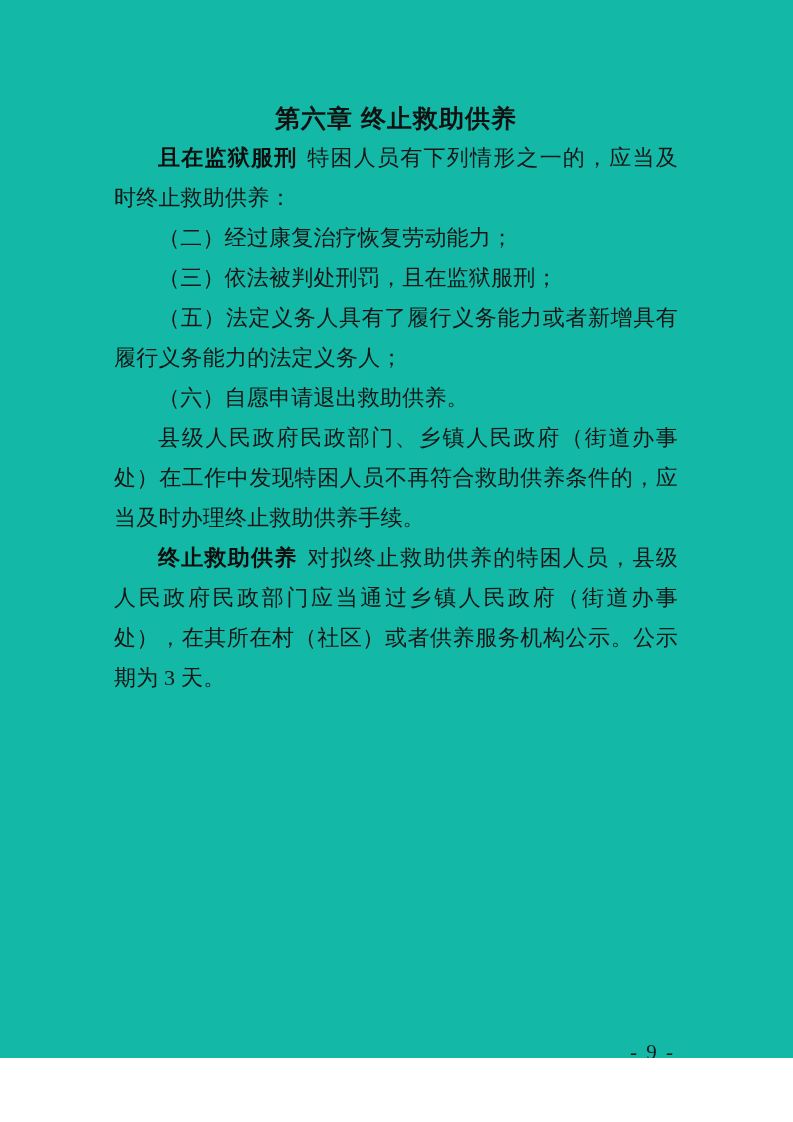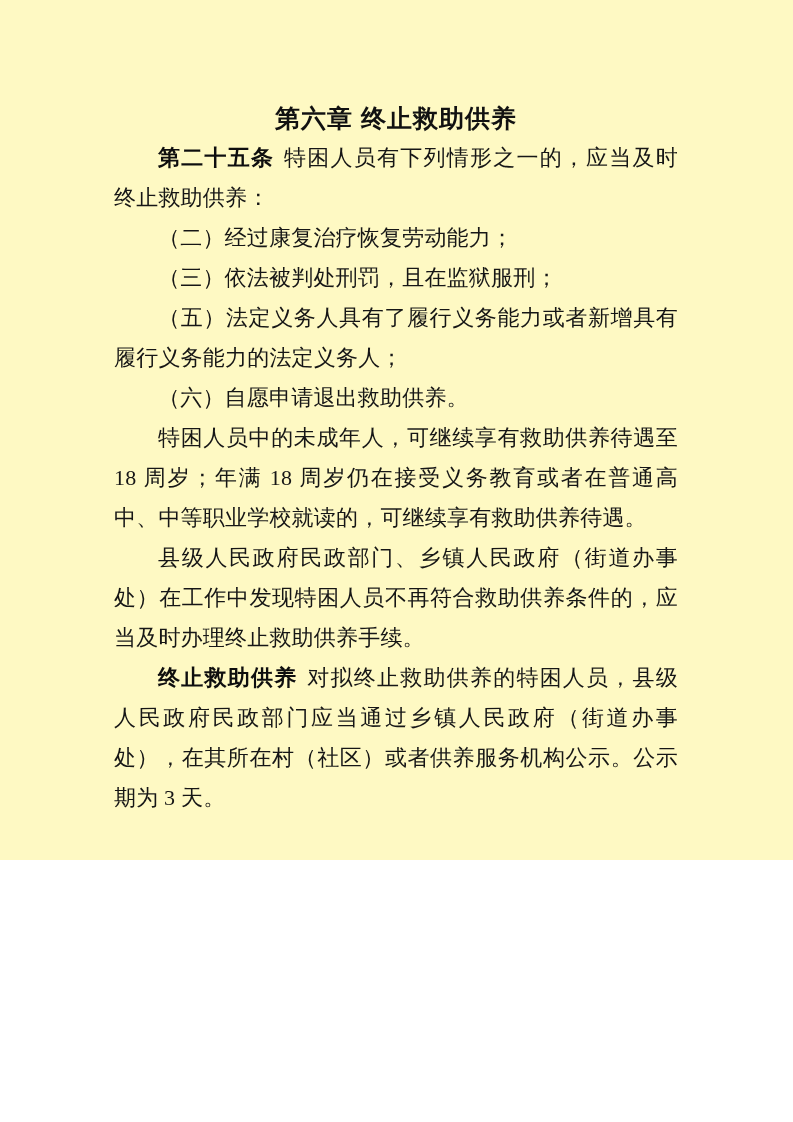--- a/index.html
+++ b/index.html
@@ -3,22 +3,22 @@
 <meta charset="utf-8">
 <style>
   html, body {
     margin: 0;
     padding: 0;
     background: #ffffff;
   }
   .page {
     position: relative;
     width: 793px;
-    height: 860px;
-    background: #fef9c3;
+    height: 1058px;
+    background: #14b8a6;
     color: #141414;
     overflow: hidden;
     font-family: "Liberation Serif", "DejaVu Serif", serif;
   }
   .content {
     position: absolute;
     left: 114px;
     top: 98px;
     width: 564px;
   }
@@ -59,24 +59,23 @@
     font-family: "Liberation Serif", "DejaVu Serif", serif;
   }
 </style>
 </head>
 <body>
 
 <div class="page">
   <div class="content">
     <h1 class="chapter-title">第六章 终止救助供养</h1>
     <div id="paragraph-list">
-        <p class="para"><strong class="lead">第二十五条</strong><span>特困人员有下列情形之一的，应当及时终止救助供养：</span></p>
+        <p class="para"><strong class="lead">且在监狱服刑</strong><span>特困人员有下列情形之一的，应当及时终止救助供养：</span></p>
         <p class="para"><span>（二）经过康复治疗恢复劳动能力；</span></p>
         <p class="para"><span>（三）依法被判处刑罚，且在监狱服刑；</span></p>
         <p class="para"><span>（五）法定义务人具有了履行义务能力或者新增具有履行义务能力的法定义务人；</span></p>
         <p class="para"><span>（六）自愿申请退出救助供养。</span></p>
-        <p class="para"><span>特困人员中的未成年人，可继续享有救助供养待遇至 18 周岁；年满 18 周岁仍在接受义务教育或者在普通高中、中等职业学校就读的，可继续享有救助供养待遇。</span></p>
         <p class="para"><span>县级人民政府民政部门、乡镇人民政府（街道办事处）在工作中发现特困人员不再符合救助供养条件的，应当及时办理终止救助供养手续。</span></p>
         <p class="para"><strong class="lead">终止救助供养</strong><span>对拟终止救助供养的特困人员，县级人民政府民政部门应当通过乡镇人民政府（街道办事处），在其所在村（社区）或者供养服务机构公示。公示期为 3 天。</span></p>
       </div>
   </div>
   <div class="page-number">- 9 -</div>
 </div>
 
 </body></html>

